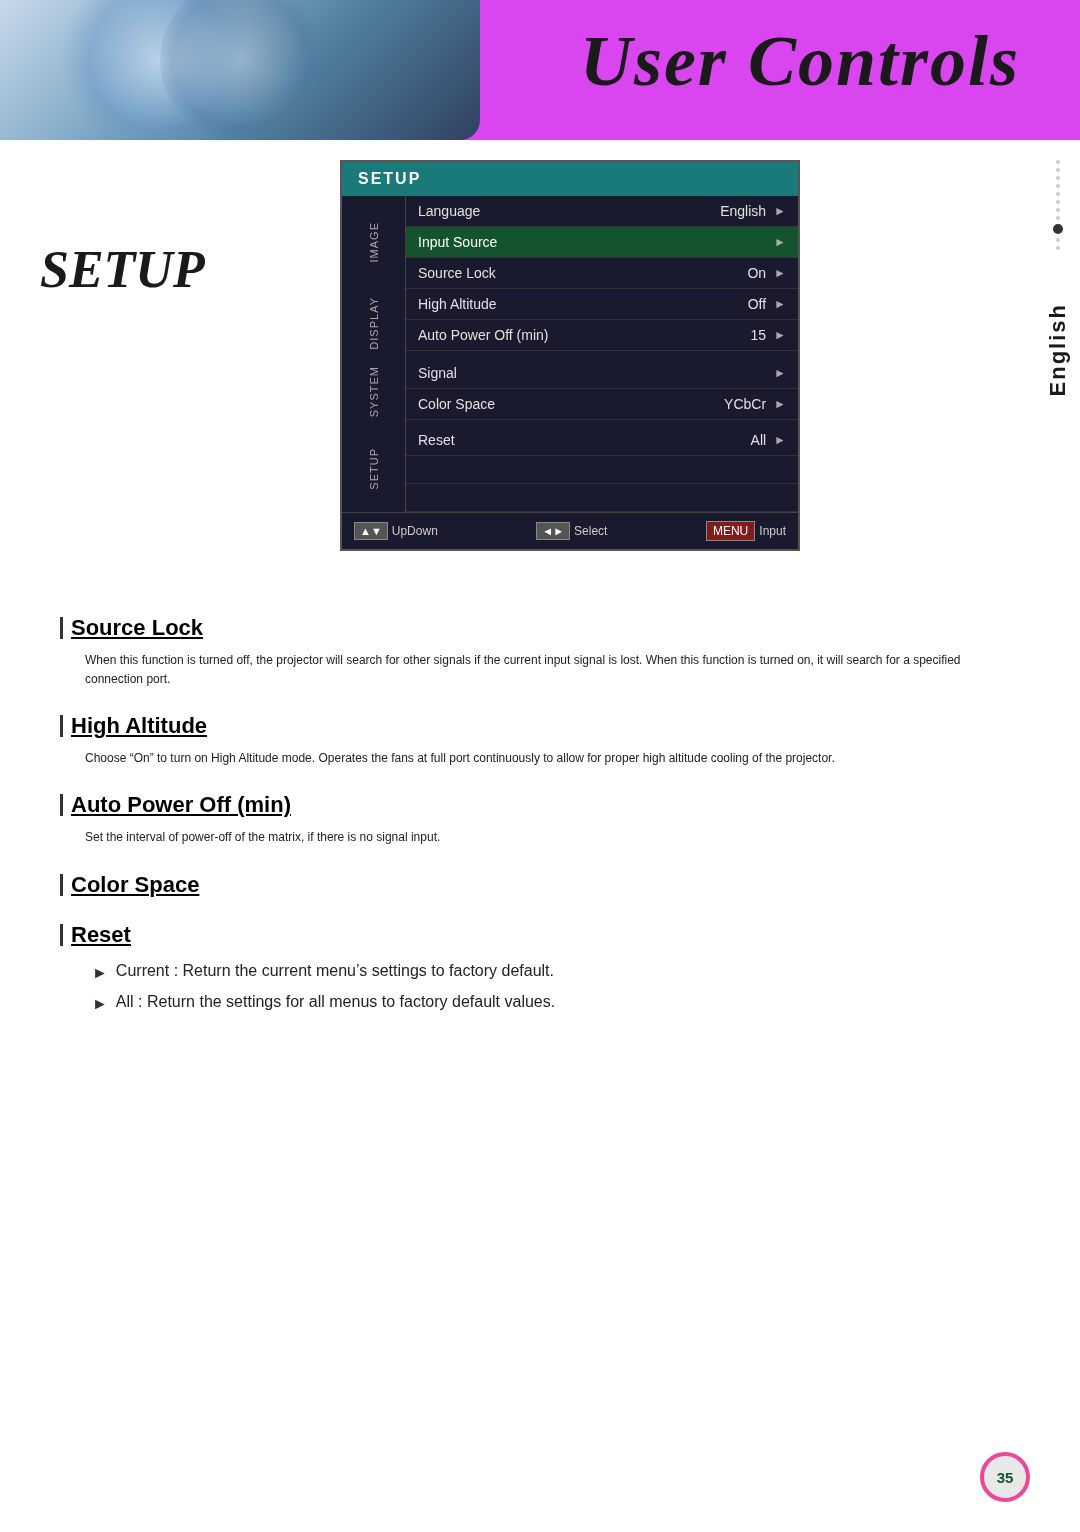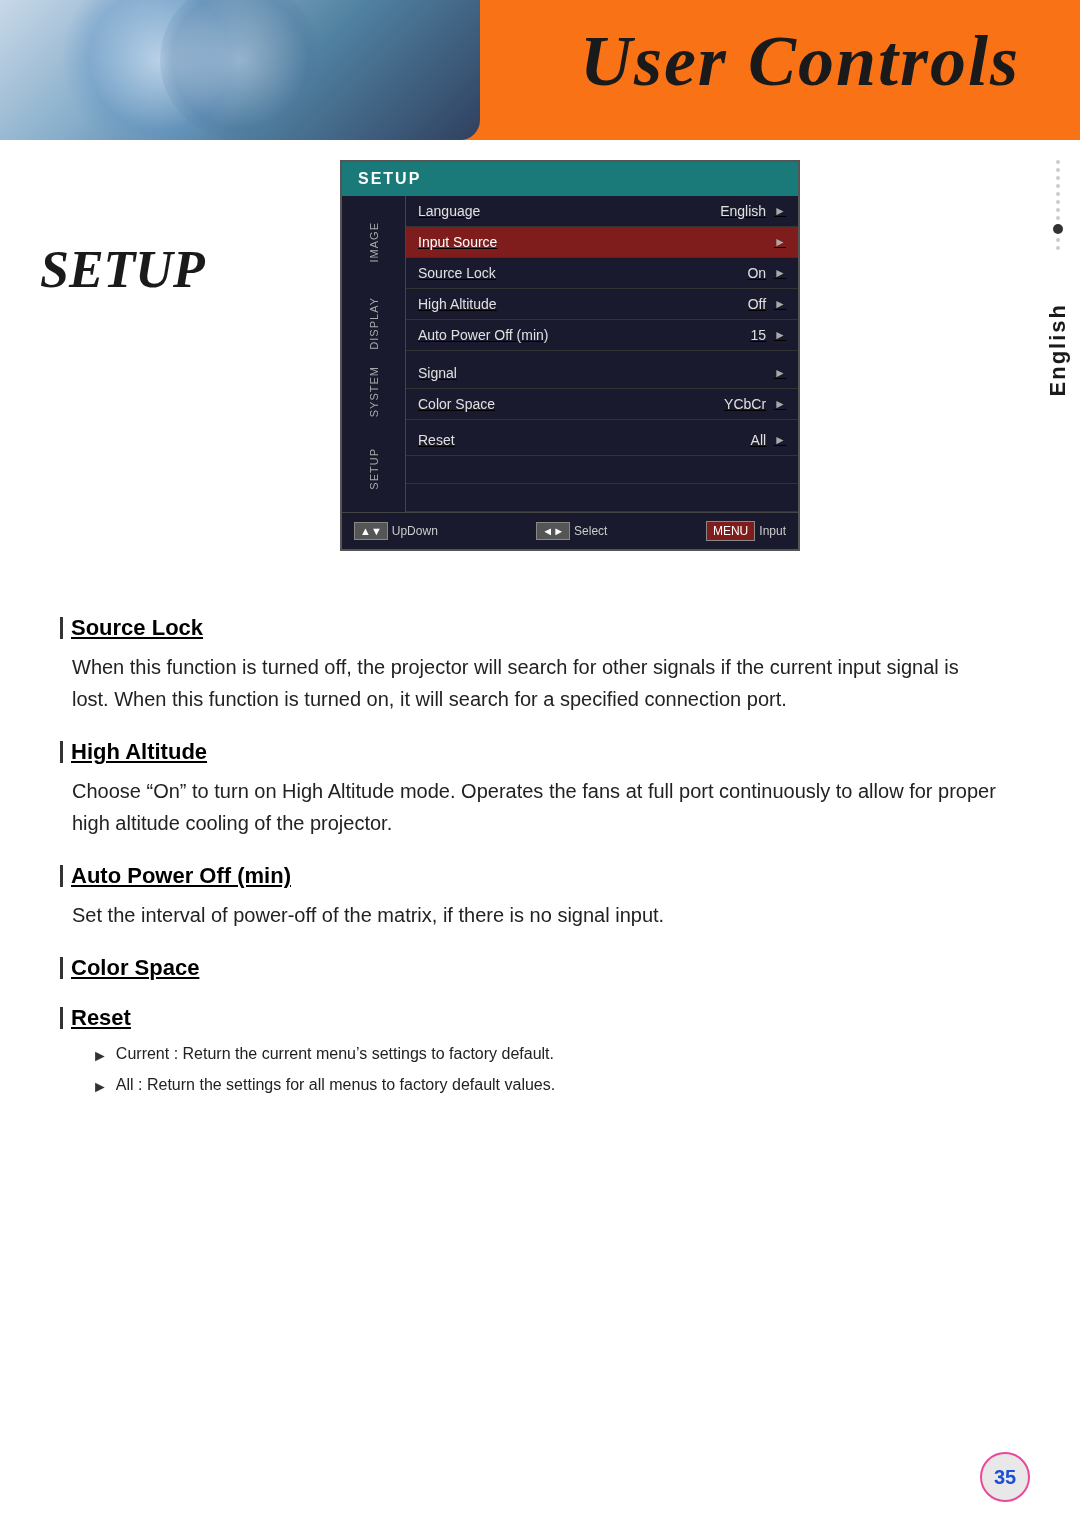--- a/index.html
+++ b/index.html
@@ -11,21 +11,21 @@
       font-family: Arial, sans-serif;
       position: relative;
       overflow: hidden;
     }
 
     
     .header {
       position: relative;
       width: 100%;
       height: 140px;
-      background: #f97316;
+      background: #d946ef;
     }
 
     .header-image-area {
       position: absolute;
       left: 0;
       top: 0;
       width: 480px;
       height: 140px;
       background: linear-gradient(135deg, #c8d8e8 0%, #8ab0cc 30%, #5080a0 60%, #304060 100%);
       border-radius: 0 0 20px 0;
@@ -136,21 +136,20 @@
       color: #aaa;
       text-transform: uppercase;
       writing-mode: vertical-rl;
       text-orientation: mixed;
       transform: rotate(180deg);
       letter-spacing: 1px;
     }
 
     .menu-items {
       flex: 1;
-      text-decoration: underline;
     }
 
     .menu-item {
       display: flex;
       align-items: center;
       padding: 7px 12px;
       border-bottom: 1px solid #333;
     }
 
     .menu-item-label {
@@ -159,21 +158,21 @@
       font-size: 14px;
     }
 
     .menu-item-value {
       color: #e0e0e0;
       font-size: 14px;
       margin-right: 8px;
     }
 
     .menu-item-highlight {
-      background: #7f1d1d;
+      background: #14532d;
     }
 
     .menu-item-highlight .menu-item-label {
       color: #ffffff;
     }
 
     .menu-arrow {
       color: #aaa;
       font-size: 12px;
     }
@@ -246,24 +245,24 @@
 
     .section-title::before {
       content: '';
       display: inline-block;
       width: 3px;
       height: 22px;
       background: #333;
     }
 
     .section-text {
-      font-size: 20px;
+      font-size: 12px;
       line-height: 1.6;
       color: #222;
-      margin-left: 12px;
+      margin-left: 25px;
       margin-bottom: 8px;
     }
 
     .bullet-item {
       font-size: 16px;
       line-height: 1.6;
       color: #222;
       margin-left: 32px;
       margin-bottom: 4px;
       display: flex;
@@ -279,27 +278,27 @@
 
     
     .page-number {
       position: absolute;
       bottom: 30px;
       right: 50px;
       width: 50px;
       height: 50px;
       border-radius: 50%;
       background: #e8e8e8;
-      border: 2px solid #ec4899;
+      border: 4px solid #ec4899;
       display: flex;
       align-items: center;
       justify-content: center;
-      font-size: 20px;
+      font-size: 15px;
       font-weight: bold;
-      color: #1d4ed8;
+      color: #14532d;
     }
 
     
     .right-dots {
       position: absolute;
       right: 0;
       top: 140px;
       width: 45px;
       display: flex;
       flex-direction: column;

